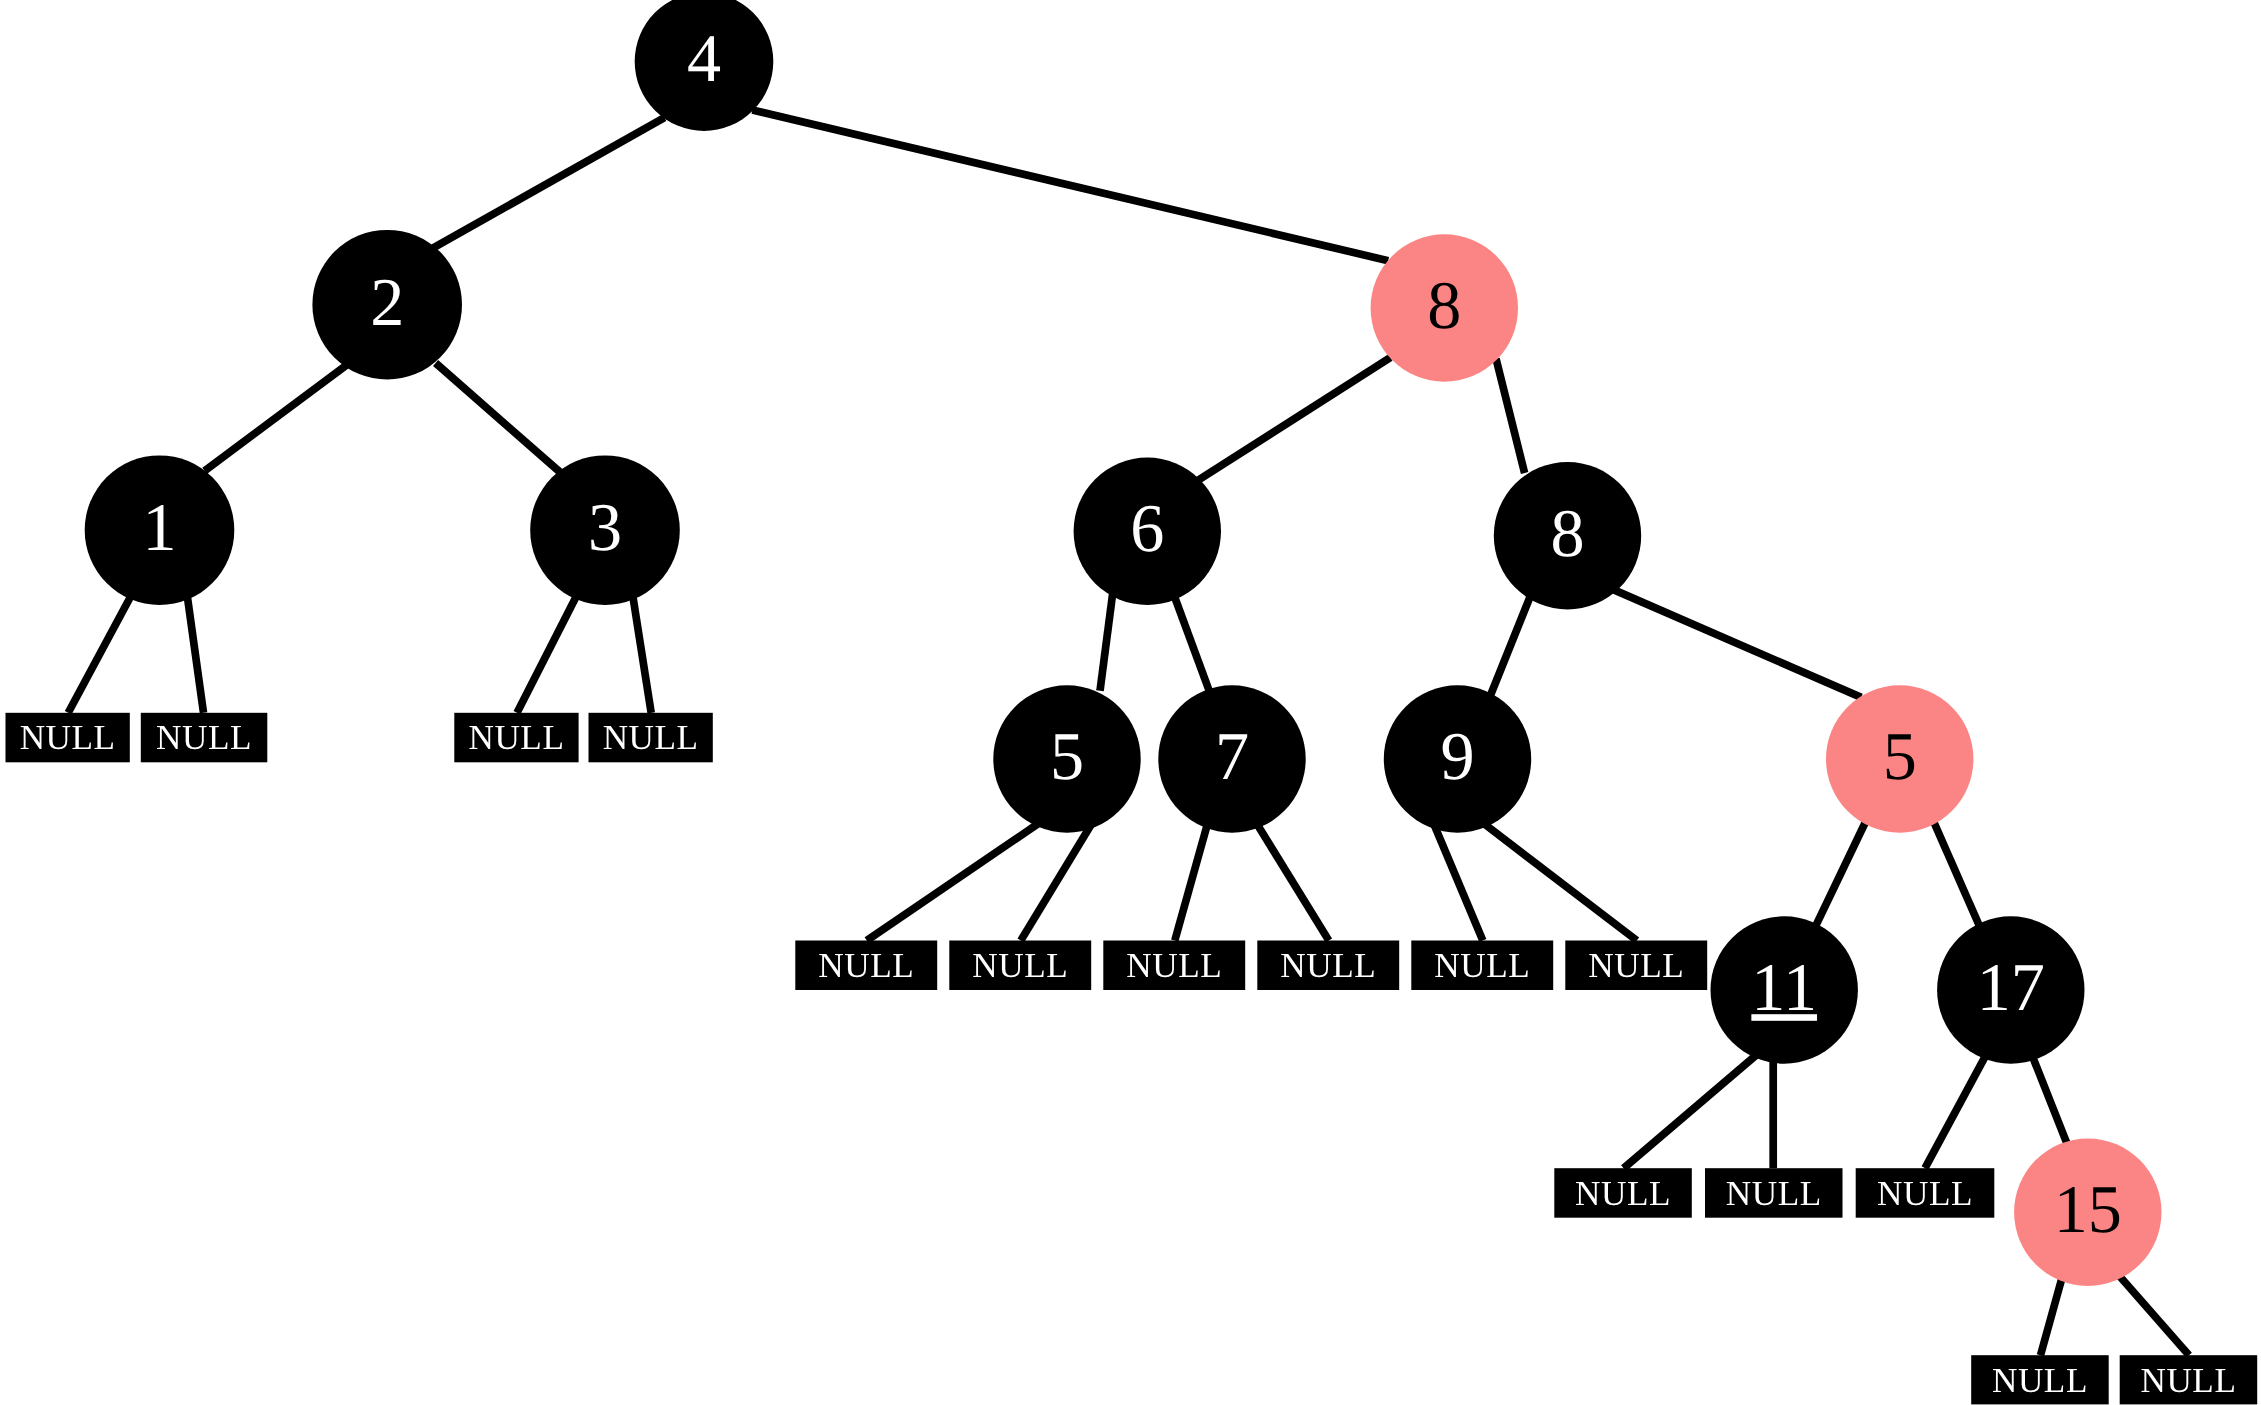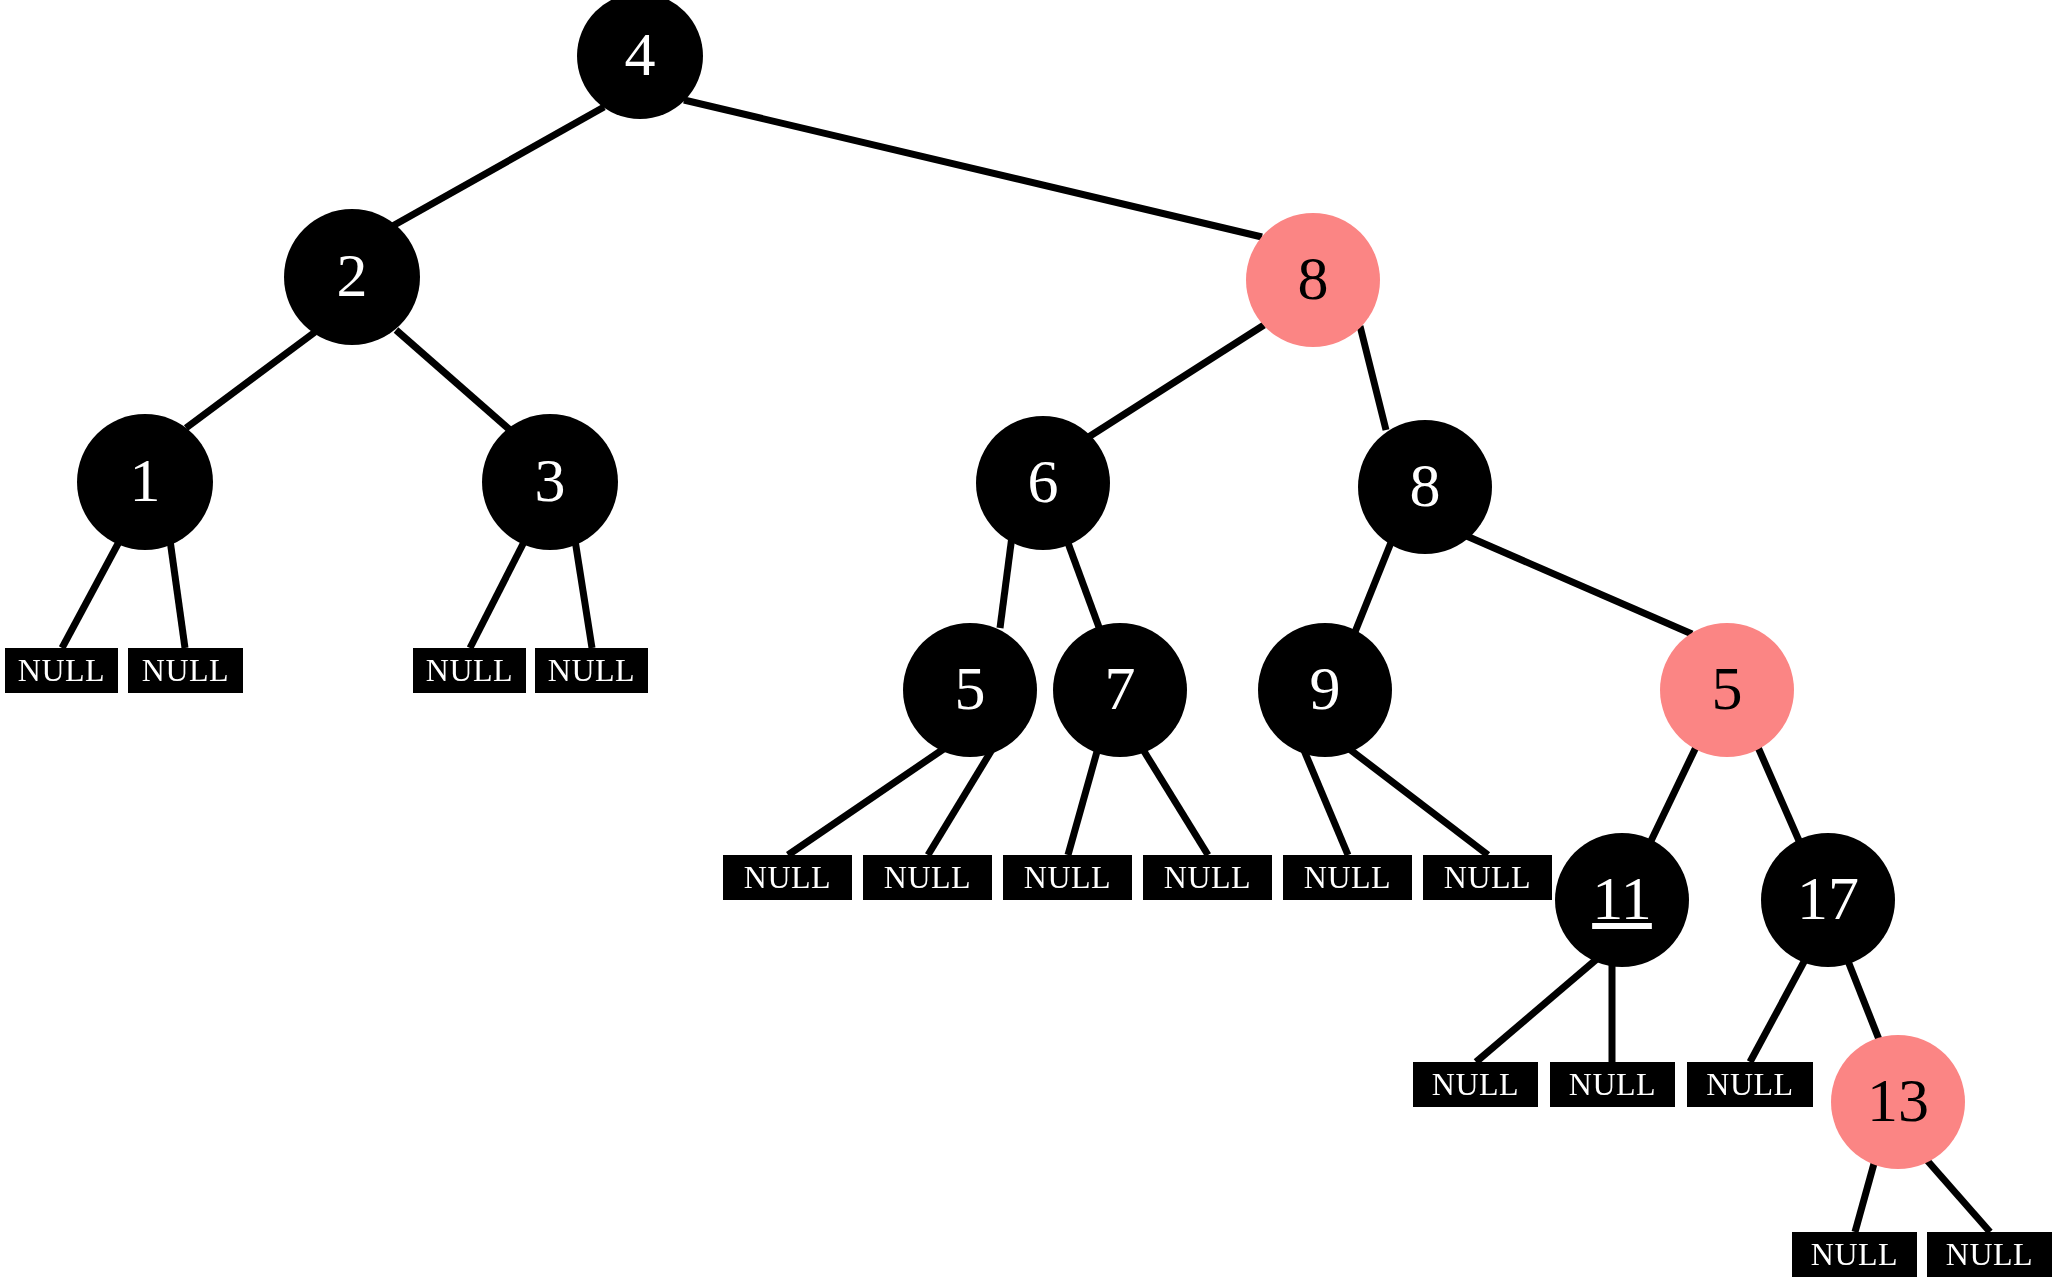--- a/index.html
+++ b/index.html
@@ -132,21 +132,21 @@
       <div class="node node-red" style="left: 1660px; top: 623px; width: 134px; height: 134px;">
         <span class="node-label">5</span>
       </div>
       <div class="node node-black" style="left: 1555px; top: 833px; width: 134px; height: 134px; text-decoration: underline;">
         <span class="node-label">11</span>
       </div>
       <div class="node node-black" style="left: 1761px; top: 833px; width: 134px; height: 134px;">
         <span class="node-label">17</span>
       </div>
       <div class="node node-red" style="left: 1831px; top: 1035px; width: 134px; height: 134px;">
-        <span class="node-label">13</span>
+        <span class="node-label">15</span>
       </div>
     </div>
   <div id="nulls-layer">
       <div class="null-box" style="left: 5px; top: 648px; width: 113px; height: 45px;">
         <span class="null-label">NULL</span>
       </div>
       <div class="null-box" style="left: 128px; top: 648px; width: 115px; height: 45px;">
         <span class="null-label">NULL</span>
       </div>
       <div class="null-box" style="left: 413px; top: 648px; width: 113px; height: 45px;">

